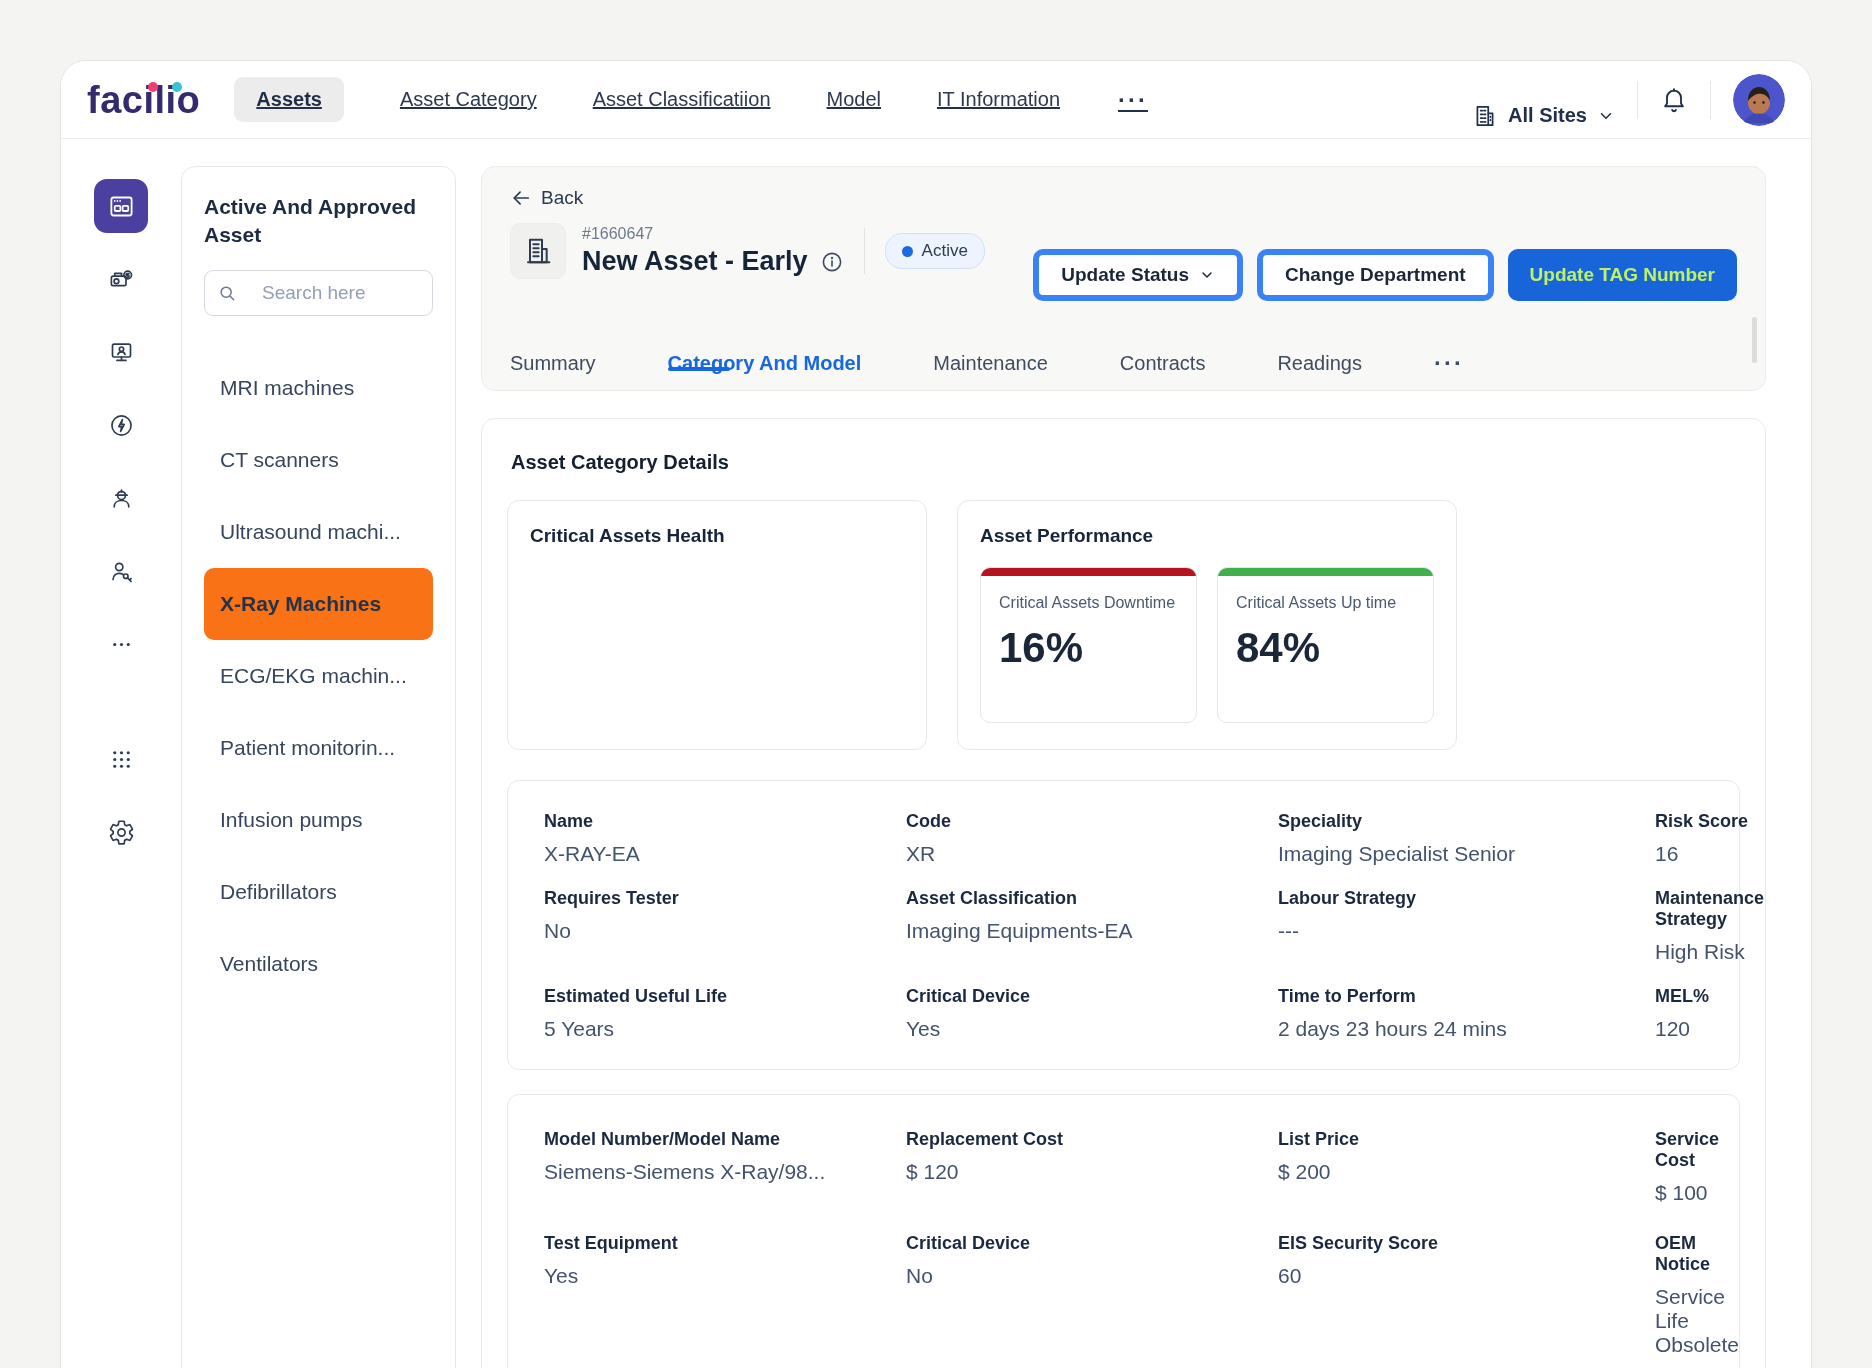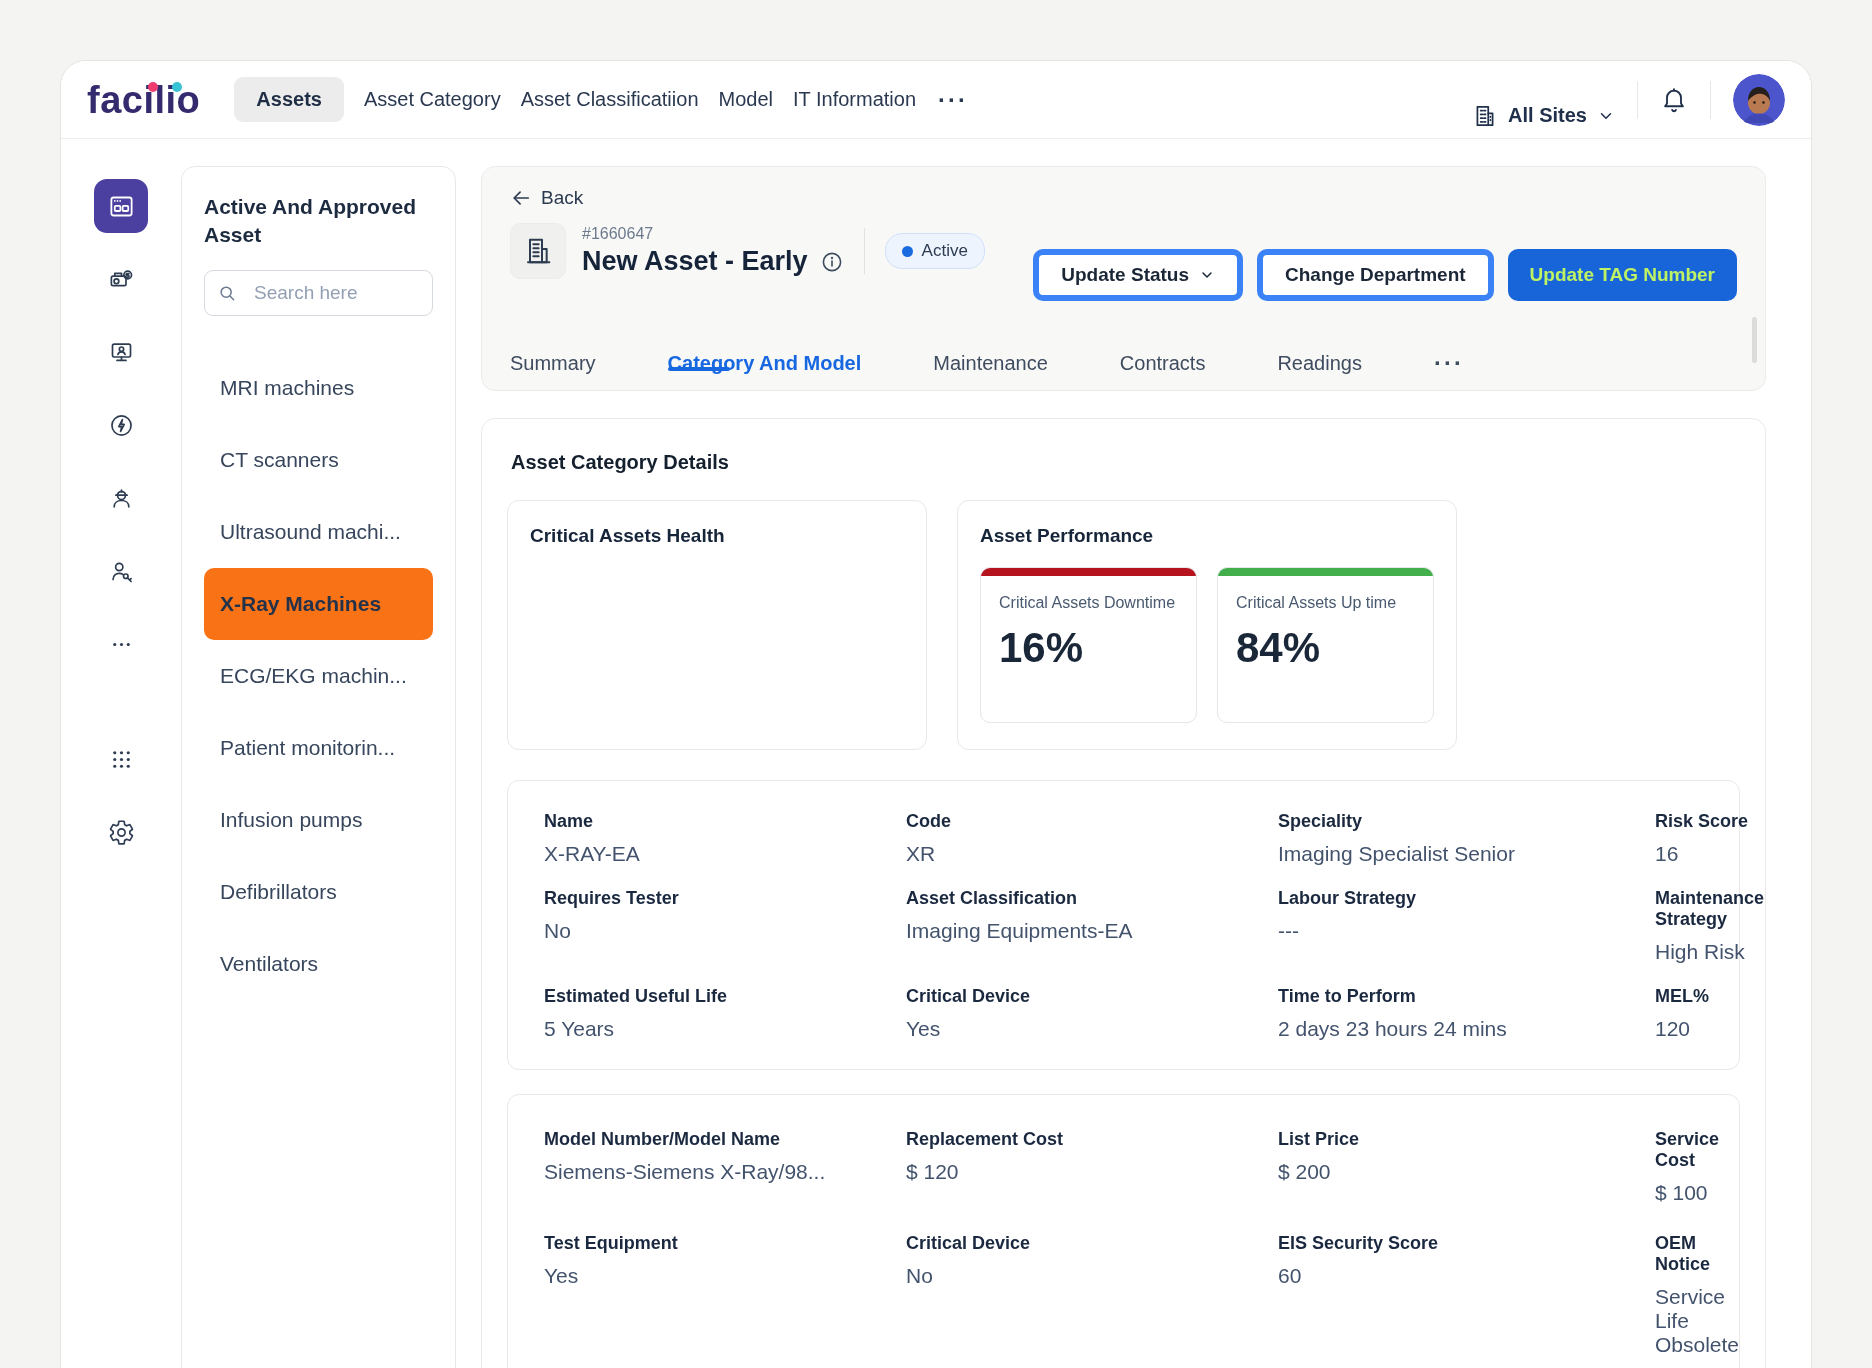--- a/index.html
+++ b/index.html
@@ -18,21 +18,21 @@
   
   .navbar {
     position:absolute; left:0; top:0; right:0; height:78px;
     display:flex; align-items:center; padding:0 26px;
     border-bottom:1px solid #ececea; background:#fff; z-index:5;
   }
   .logo { position:relative; font-size:38px; font-weight:bold; letter-spacing:.5px; color:#342a6e; margin-right:34px; line-height:40px; }
   .logo-dot { position:absolute; width:10px; height:10px; border-radius:50%; top:2px; }
   .logo-dot.d1 { left:61px; }
   .logo-dot.d2 { left:85px; }
-  .nav-items { display:flex; align-items:center; gap:20px; }
+  .nav-items { display:flex; align-items:center; gap:56px;text-decoration:underline; }
   .nav-item { font-size:20px; color:#2a3850; cursor:pointer; white-space:nowrap; }
   .nav-item.active { background:#ececec; border-radius:9px; padding:11px 22px; font-weight:bold; color:#1f2d45; }
   .nav-more { font-size:24px; font-weight:bold; color:#2a3850; letter-spacing:2px; margin-left:2px; }
   .nav-right { margin-left:auto; display:flex; align-items:center; }
   .site-selector { display:flex; align-items:center; gap:10px; cursor:pointer;margin-top:32px; }
   .site-selector .label { font-size:20px; font-weight:bold; color:#20304a; }
   .v-div { width:1px; height:38px; background:#e6e6e4; margin:0 22px; }
   .avatar { width:52px; height:52px; border-radius:50%; overflow:hidden; cursor:pointer; }
   
   .rail { position:absolute; left:30px; top:118px; width:60px; display:flex; flex-direction:column; align-items:center; }
@@ -40,21 +40,21 @@
   .rail-item.active { background:#4b3fa0; border-radius:13px; color:#fff; }
   .rail-spacer { height:42px; }
   
   .left-panel {
     position:absolute; left:120px; top:105px; width:275px; height:1245px;
     background:#fff; border:1px solid #e7e7e5; border-radius:14px; padding:26px 22px;
   }
   .panel-title { font-size:21px; font-weight:bold; color:#1d2b40; line-height:1.32; }
   .search-box {
     margin-top:22px; height:46px; border:1px solid #d5dae1; border-radius:9px;
-    display:flex; align-items:center; padding:0 12px; gap:17px; background:#fff;
+    display:flex; align-items:center; padding:0 12px; gap:25px; background:#fff;
   }
   .search-box input { border:none; outline:none; font-size:19px; width:100%; font-family:inherit; color:#2a3850; background:transparent; }
   .search-box input::placeholder { color:#93a0b4; }
   .asset-list { margin-top:36px; }
   .asset-item { height:72px; display:flex; align-items:center; padding:0 16px; font-size:21px; color:#37465c; border-radius:10px; cursor:pointer; }
   .asset-item.selected { background:#f97316; color:#24324a; font-weight:bold; }
   
   .main { position:absolute; left:420px; top:105px; width:1285px; }
   .header-card {
     position:relative; height:225px; background:#f8f8f7;

